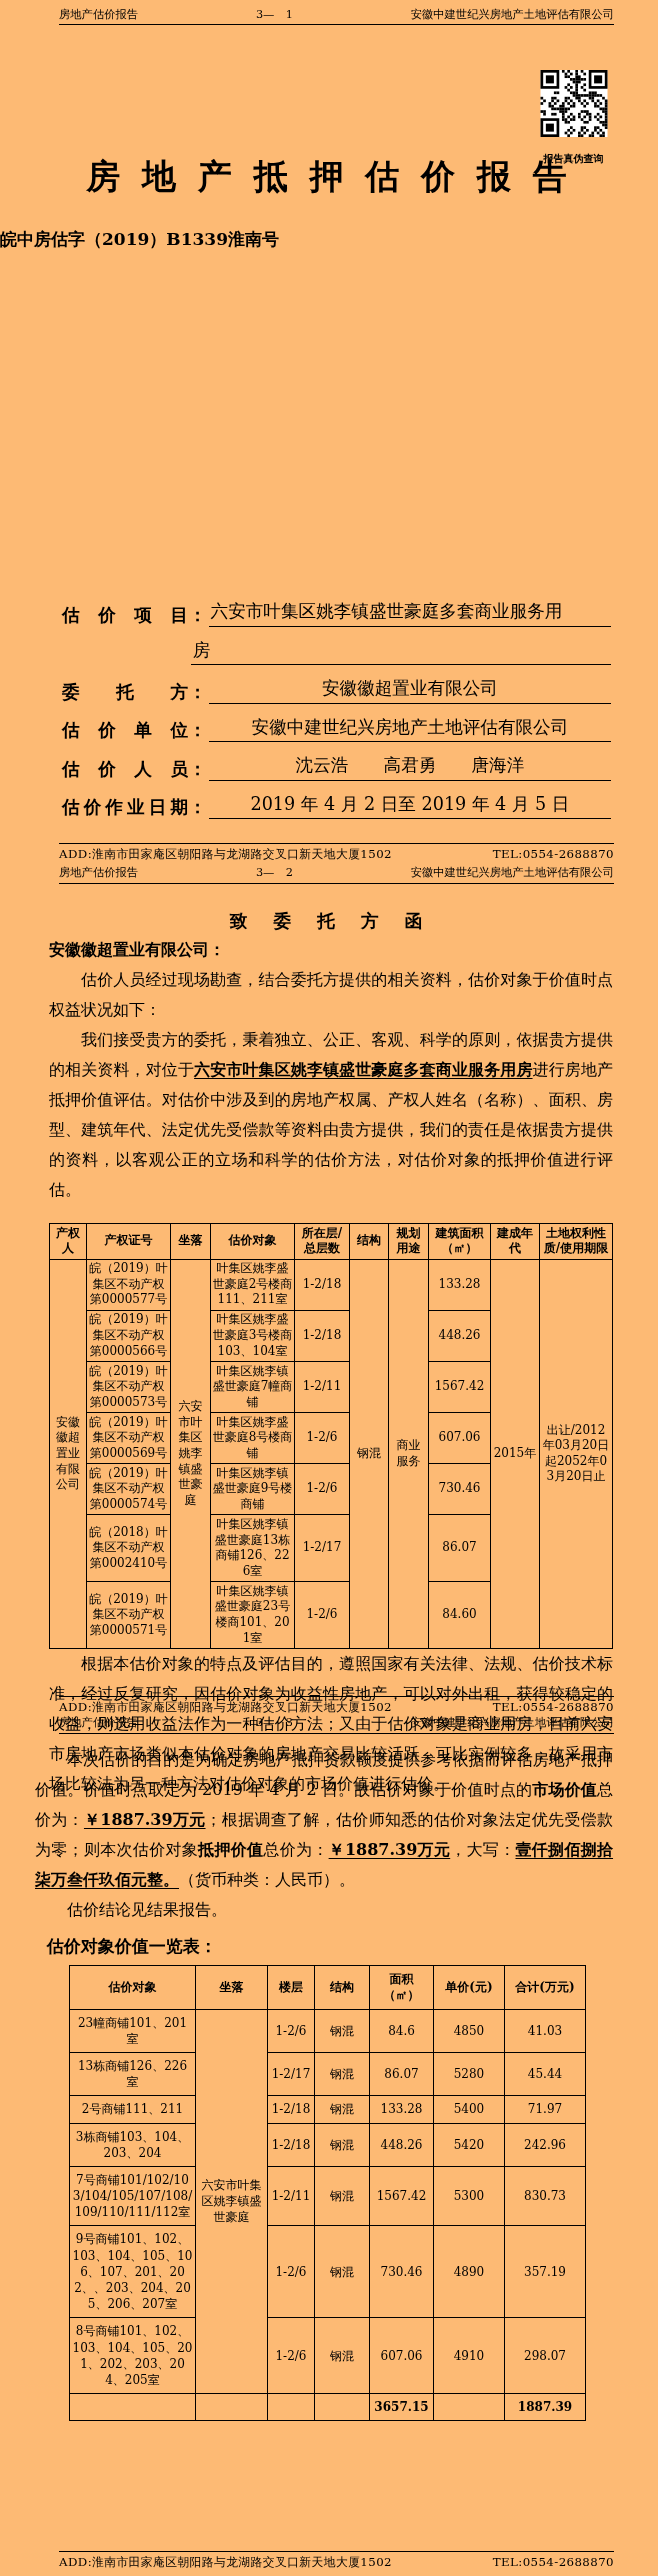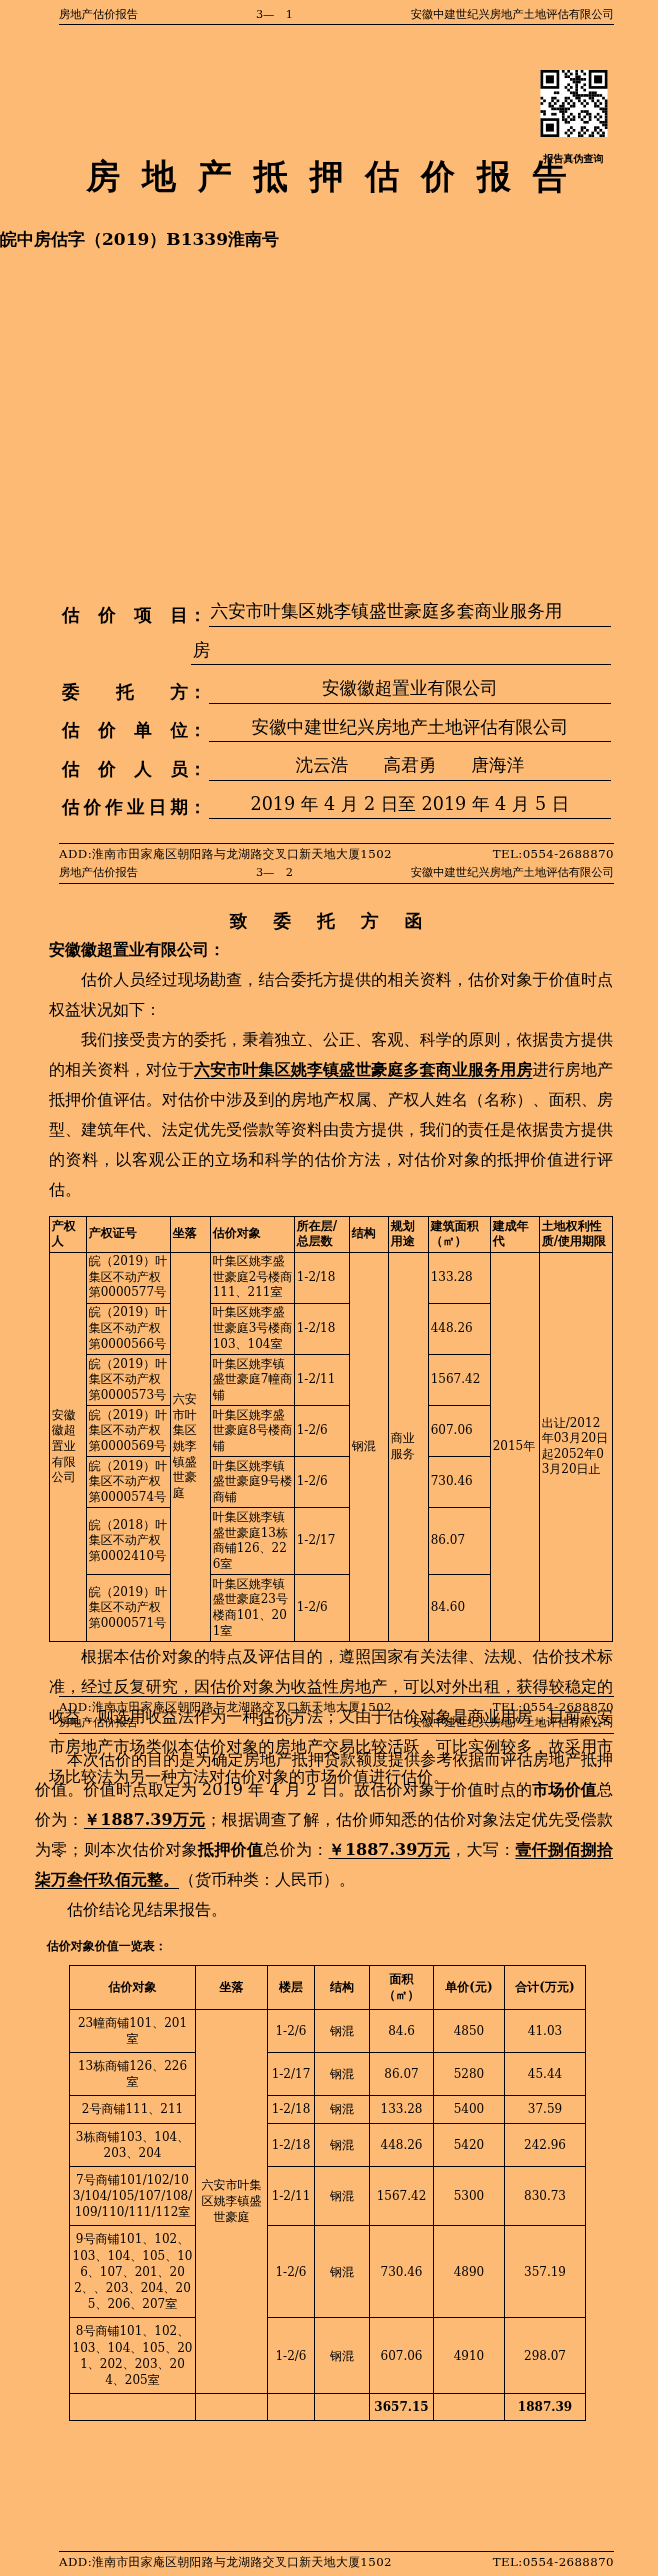--- a/index.html
+++ b/index.html
@@ -30,30 +30,30 @@
 
   
   .letter{position:absolute;top:907px;left:49px;right:45px;font-size:16px;line-height:30px;}
   .letter-title{text-align:center;font-size:17.6px;font-weight:bold;letter-spacing:10px;line-height:27px;margin-bottom:1px;}
   .salutation{font-weight:bold;}
   .letter p{margin:0;text-align:justify;}
   .ind{text-indent:2em;}
   .bu{font-weight:bold;text-decoration:underline;text-underline-offset:3.4px;}
   .b{font-weight:bold;}
 
-  table.t1{width:100%;border-collapse:collapse;table-layout:fixed;margin-top:11px;
-           font-size:12px;line-height:1.3;text-align:left;}
+  table.t1{width:100%;border-collapse:collapse;table-layout:fixed;margin-top:18px;
+           font-size:12px;line-height:1.3;text-align:center;}
   .t1 th,.t1 td{border:1.3px solid #000;padding:1.7px 1.7px;vertical-align:middle;word-break:break-all;}
   .t1 th{font-weight:bold;}
   .p-after-table{margin-top:8.4px;}
 
   
   .page3{position:absolute;top:1745px;left:35px;right:45px;font-size:16px;line-height:30px;}
   .page3 p{margin:0;text-align:justify;}
-  .tbl-caption{font-weight:bold;font-size:12px;line-height:28.5px;margin:6.7px 0 5px 11.8px;}
+  .tbl-caption{font-weight:bold;font-size:17px;line-height:28.5px;margin:6.7px 0 5px 11.8px;}
   table.t2{width:516px;margin-left:34px;border-collapse:collapse;table-layout:fixed;
            font-size:12px;line-height:1.35;text-align:center;}
   .t2 th,.t2 td{border:1.3px solid #000;padding:5px 2.5px;vertical-align:middle;word-break:break-all;}
   .t2 th{font-weight:bold;}
   .t2 .tot{font-weight:bold;}
   .sig{margin-top:39px;margin-left:auto;margin-right:1.7px;width:344px;text-align:center;
        font-size:14.3px;line-height:30px;}
   .sig .co{white-space:nowrap;}
 </style>
 </head>
@@ -441,21 +441,21 @@
         <td>86.07</td>
         <td>5280</td>
         <td>45.44</td>
       </tr>
       <tr>
         <td>2号商铺111、211</td>
         <td>1-2/18</td>
         <td>钢混</td>
         <td>133.28</td>
         <td>5400</td>
-        <td>37.59</td>
+        <td>71.97</td>
       </tr>
       <tr>
         <td>3栋商铺103、104、203、204</td>
         <td>1-2/18</td>
         <td>钢混</td>
         <td>448.26</td>
         <td>5420</td>
         <td>242.96</td>
       </tr>
       <tr>

